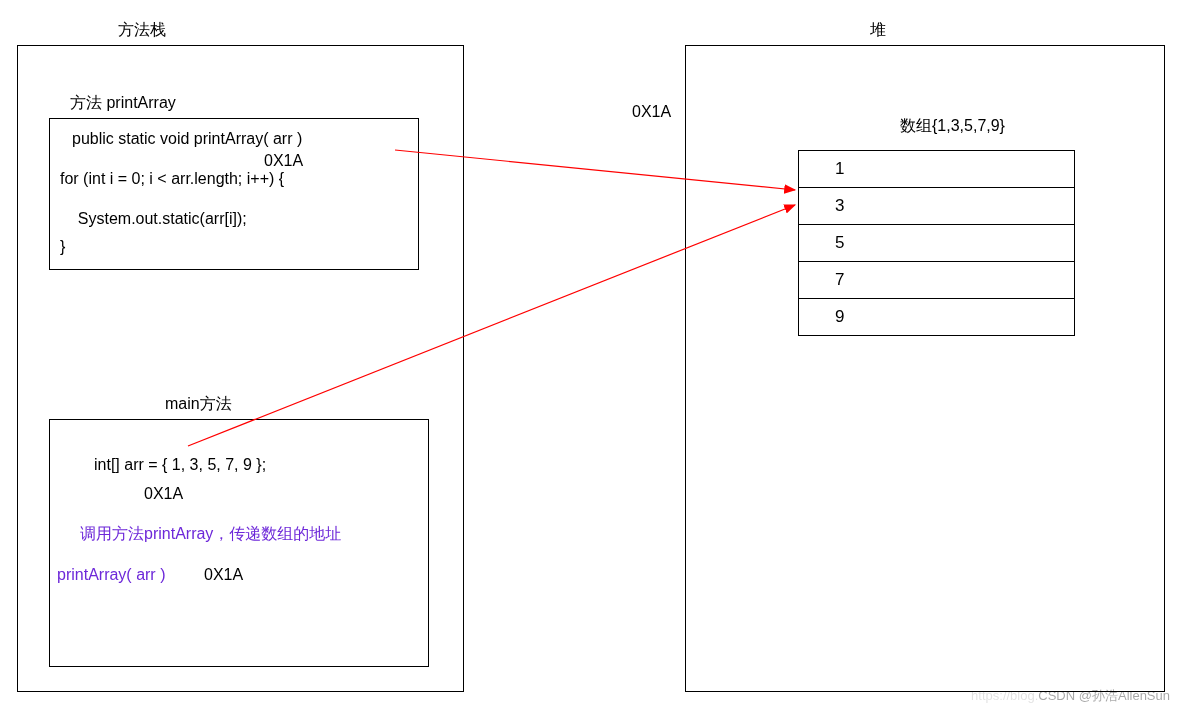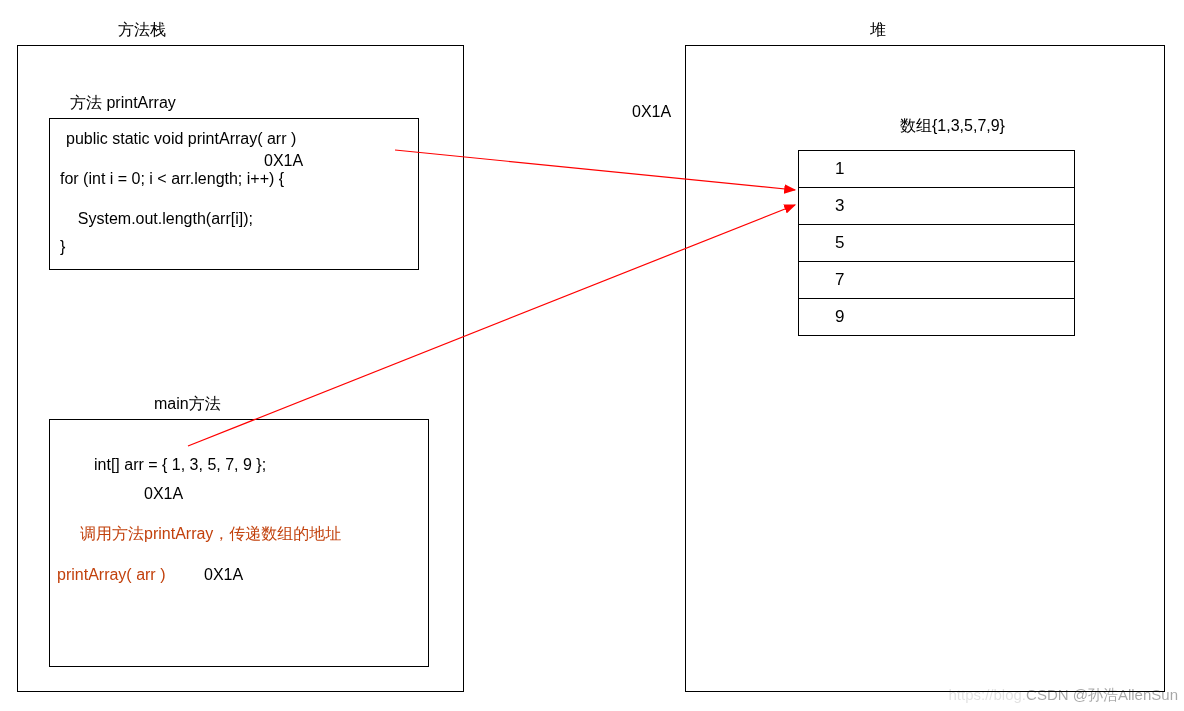--- a/index.html
+++ b/index.html
@@ -1,43 +1,43 @@
 <!DOCTYPE html>
 <html><head>
 <meta charset="utf-8">
 <style>
   html,body{margin:0;padding:0;width:1184px;height:711px;background:#fff;font-family:"Microsoft YaHei",Arial,sans-serif;font-size:16px;color:#000;position:relative}
   .box{position:absolute;border:1px solid #000;box-sizing:border-box}
   .label{position:absolute;white-space:pre}
-  .red{color:#c2410c}
+  .red{color:#6d28d9}
   .heap-table{position:absolute;border-collapse:collapse}
   .heap-table td{border:1px solid #000;padding:8px 0 8px 36px;width:276px;font-size:17px;box-sizing:border-box}
   svg.arrows{position:absolute;top:0;left:0;width:1184px;height:711px;pointer-events:none}
-  .watermark{position:absolute;right:6px;bottom:6px;font-size:15px;color:rgba(0,0,0,.35)}
+  .watermark{position:absolute;right:14px;bottom:6px;font-size:13px;color:rgba(0,0,0,.35)}
   .watermark .light{color:rgba(0,0,0,.12)}
 </style>
 </head>
 <body>
 
 <span class="label" style="left:118px;top:20px">方法栈</span>
 
 <span class="label" style="left:870px;top:20px">堆</span>
 
 <div class="box" style="left:17px;top:45px;width:447px;height:647px"></div>
 
 <span class="label" style="left:70px;top:93px">方法 printArray</span>
 
 <div class="box" style="left:49px;top:118px;width:370px;height:152px"></div>
-<span class="label" style="left:66px;top:130px">public static void printArray( arr )</span>
+<span class="label" style="left:72px;top:130px">public static void printArray( arr )</span>
 <span class="label" style="left:264px;top:152px">0X1A</span>
 <span class="label" style="left:60px;top:170px">for (int i = 0; i &lt; arr.length; i++) {</span>
-<span class="label" style="left:60px;top:210px">    System.out.length(arr[i]);</span>
+<span class="label" style="left:60px;top:210px">    System.out.static(arr[i]);</span>
 <span class="label" style="left:60px;top:238px">}</span>
 
-<span class="label" style="left:154px;top:394px">main方法</span>
+<span class="label" style="left:165px;top:394px">main方法</span>
 
 <div class="box" style="left:49px;top:419px;width:380px;height:248px"></div>
 <span class="label" style="left:94px;top:456px">int[] arr = { 1, 3, 5, 7, 9 };</span>
 <span class="label" style="left:144px;top:485px">0X1A</span>
 <span class="label red" style="left:80px;top:524px">调用方法printArray，传递数组的地址</span>
 <span class="label red" style="left:57px;top:566px">printArray( arr )</span>
 <span class="label" style="left:204px;top:566px">0X1A</span>
 
 <div class="box" style="left:685px;top:45px;width:480px;height:647px"></div>
 

